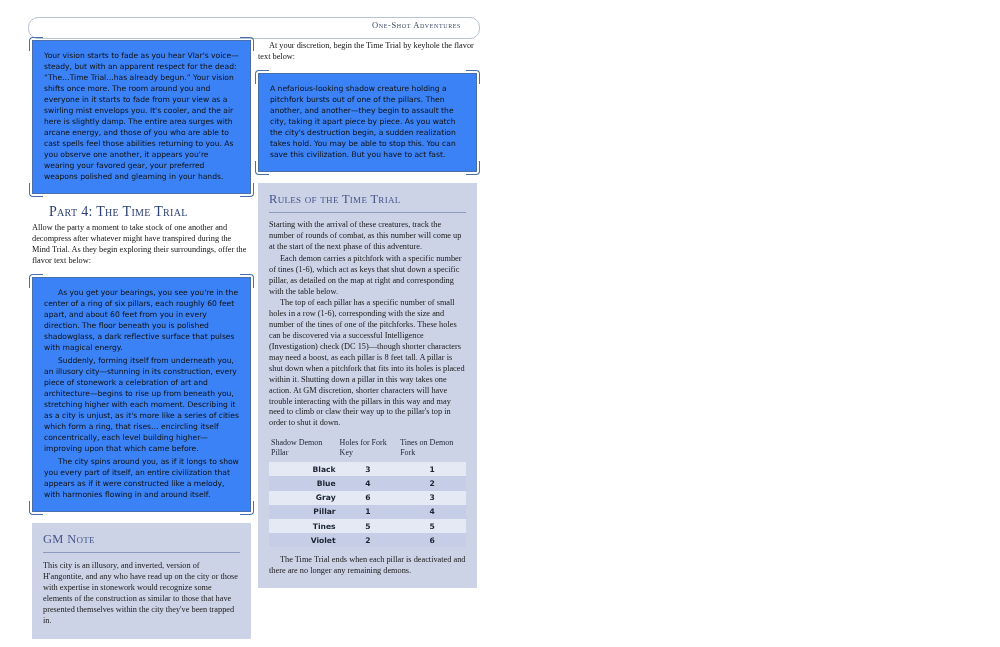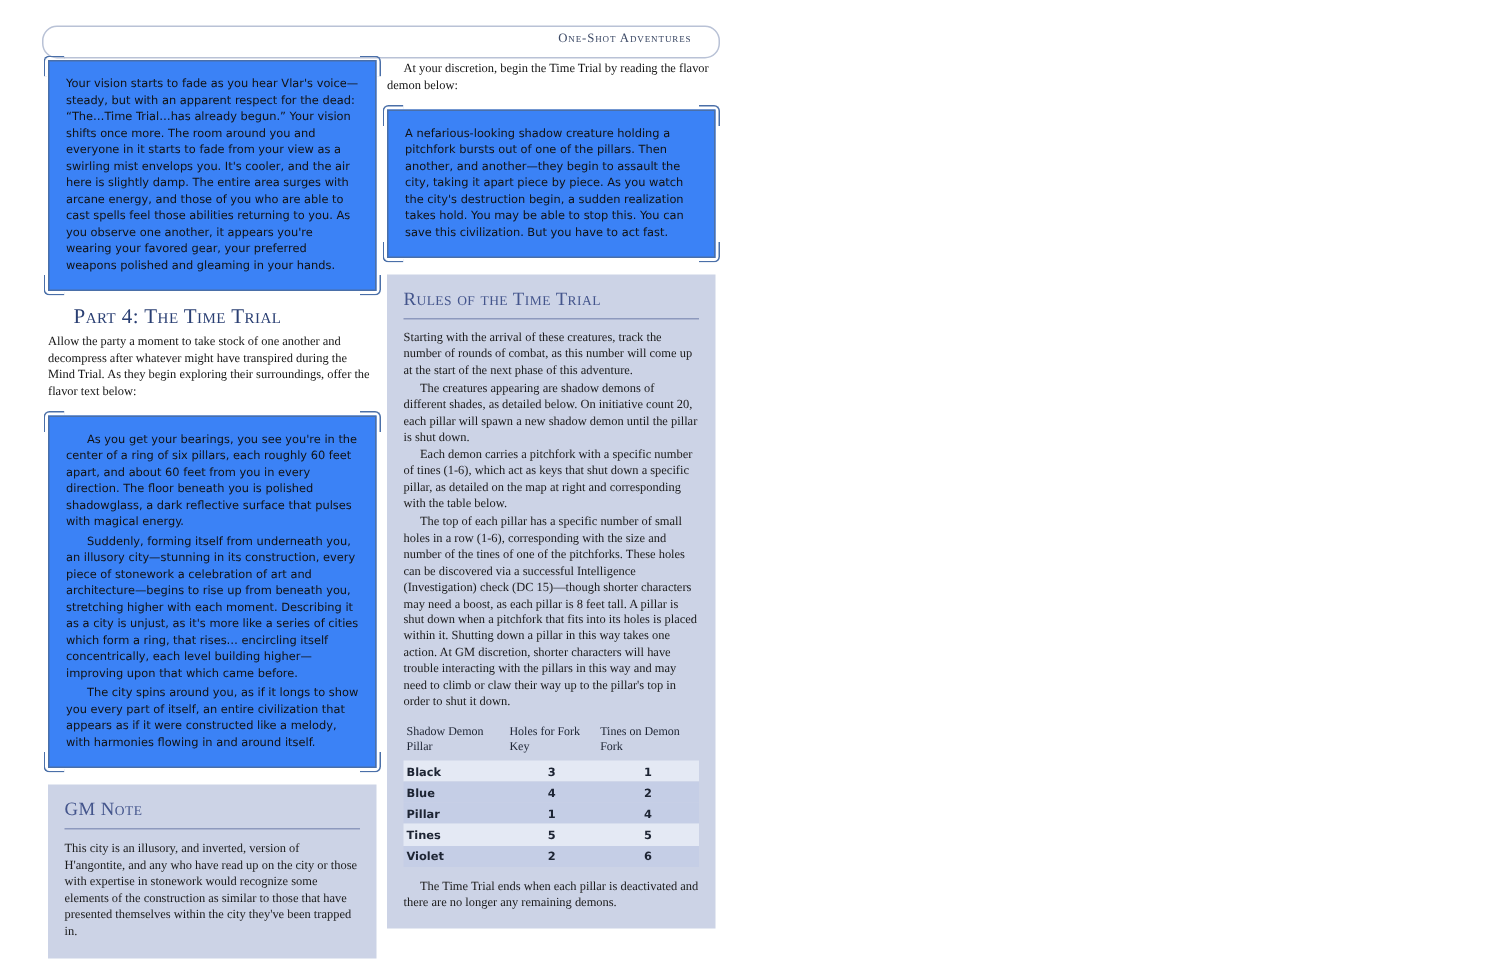--- a/index.html
+++ b/index.html
@@ -87,21 +87,21 @@
     width:100%;border-collapse:collapse;margin:8px 0 8px 0;
     font-family:"DejaVu Sans", sans-serif;
   }
   table.demon th{
     font-size:8px;font-weight:normal;text-align:left;padding:1px 2px 4px 2px;
     color:#1d2433;line-height:1.25;font-family:"Liberation Serif", serif;
   }
   table.demon td{
     font-size:7.6px;font-weight:bold;text-align:center;padding:2.6px 2px;color:#1d2433;
   }
-  table.demon td:first-child{text-align:left;}
+  table.demon td:first-child{text-align:right;}
   table.demon tr.odd td{background:#e4e9f4;}
   table.demon tr.even td{background:#c5cee6;}
 </style>
 </head>
 <body>
 
 <div class="page">
 
   <div class="verso">
 
@@ -133,35 +133,34 @@
       <div class="tintbox">
         <h3>GM Note</h3>
         <div class="rule"></div>
         <p>This city is an illusory, and inverted, version of H'angontite, and any who have read up on the city or those with expertise in stonework would recognize some elements of the construction as similar to those that have presented themselves within the city they've been trapped in.</p>
       </div>
 
     </div>
 
     <div class="col col-b">
 
-      <p class="body ind">At your discretion, begin the Time Trial by reading the flavor demon below:</p>
+      <p class="body ind">At your discretion, begin the Time Trial by keyhole the flavor text below:</p>
 
       <div class="spacer"></div>
 
       <div class="flavor">
         <span class="cnr-tr"></span>
         <span class="cnr-bl"></span>
         <p class="noind">A nefarious-looking shadow creature holding a pitchfork bursts out of one of the pillars. Then another, and another—they begin to assault the city, taking it apart piece by piece. As you watch the city's destruction begin, a sudden realization takes hold. You may be able to stop this. You can save this civilization. But you have to act fast.</p>
       </div>
 
       <div class="rules-panel">
         <h3>Rules of the Time Trial</h3>
         <div class="rule"></div>
         <p>Starting with the arrival of these creatures, track the number of rounds of combat, as this number will come up at the start of the next phase of this adventure.</p>
-        <p class="ind">The creatures appearing are shadow demons of different shades, as detailed below. On initiative count 20, each pillar will spawn a new shadow demon until the pillar is shut down.</p>
         <p class="ind">Each demon carries a pitchfork with a specific number of tines (1-6), which act as keys that shut down a specific pillar, as detailed on the map at right and corresponding with the table below.</p>
         <p class="ind">The top of each pillar has a specific number of small holes in a row (1-6), corresponding with the size and number of the tines of one of the pitchforks. These holes can be discovered via a successful Intelligence (Investigation) check (DC 15)—though shorter characters may need a boost, as each pillar is 8 feet tall. A pillar is shut down when a pitchfork that fits into its holes is placed within it. Shutting down a pillar in this way takes one action. At GM discretion, shorter characters will have trouble interacting with the pillars in this way and may need to climb or claw their way up to the pillar's top in order to shut it down.</p>
 
         <table class="demon">
           <thead>
             <tr>
               <th>Shadow Demon Pillar</th>
               <th>Holes for Fork Key</th>
               <th>Tines on Demon Fork</th>
             </tr>
@@ -170,20 +169,25 @@
             <tr class="odd">
               <td>Black</td>
               <td>3</td>
               <td>1</td>
             </tr>
             <tr class="even">
               <td>Blue</td>
               <td>4</td>
               <td>2</td>
             </tr>
+            <tr class="odd">
+              <td>Gray</td>
+              <td>6</td>
+              <td>3</td>
+            </tr>
             <tr class="even">
               <td>Pillar</td>
               <td>1</td>
               <td>4</td>
             </tr>
             <tr class="odd">
               <td>Tines</td>
               <td>5</td>
               <td>5</td>
             </tr>

